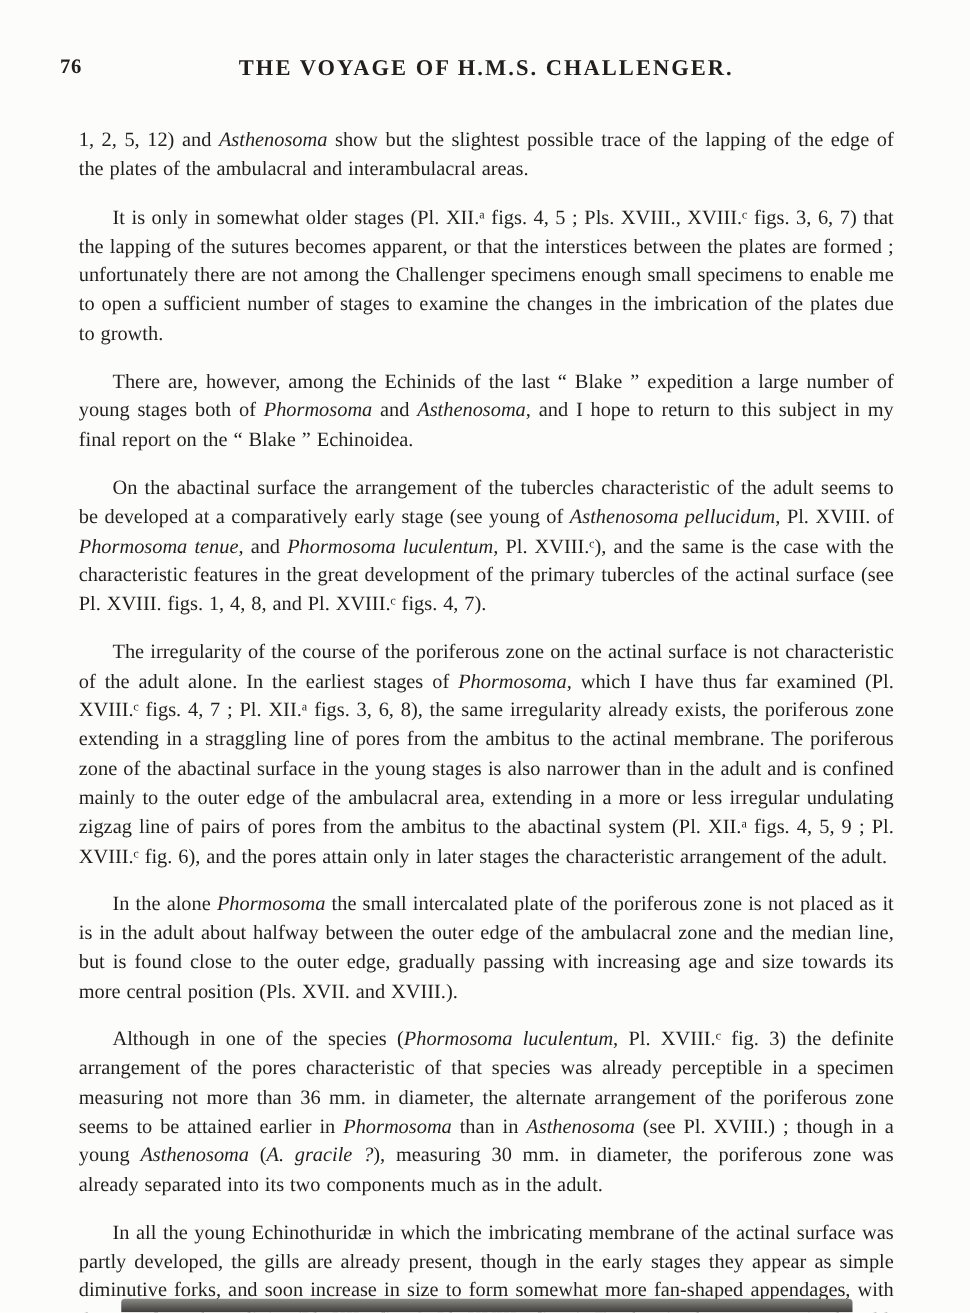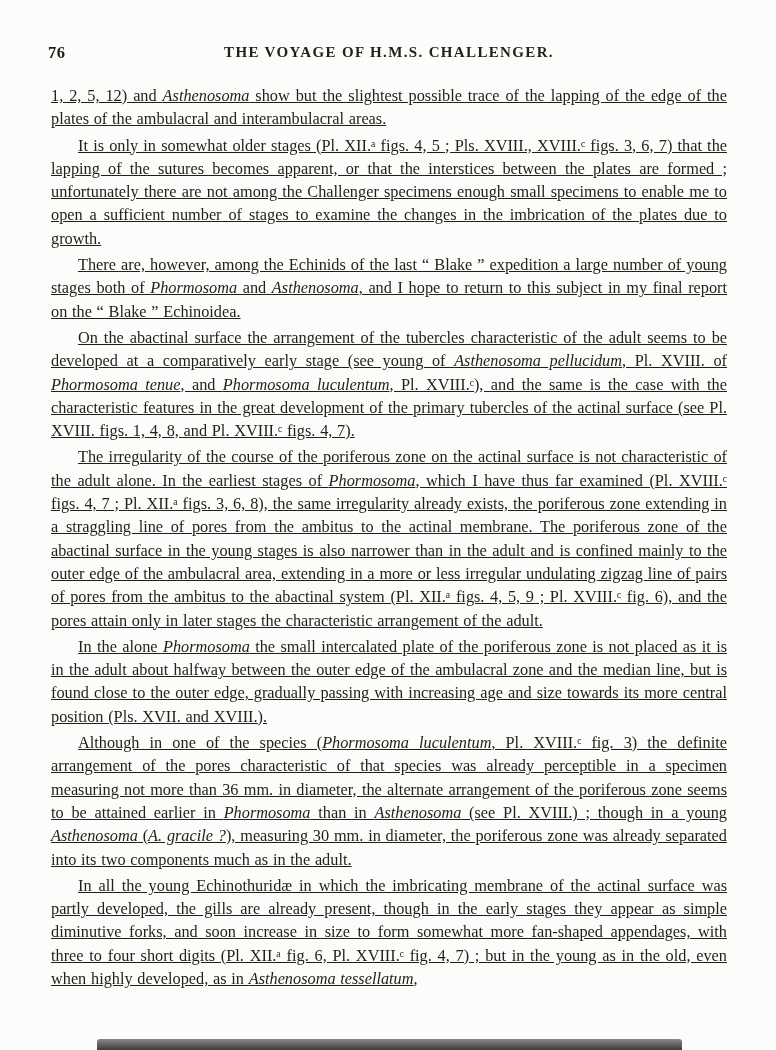--- a/index.html
+++ b/index.html
@@ -15,44 +15,43 @@
     box-sizing: border-box;
     background: var(--paper);
     color: var(--ink);
     font-family: "Liberation Serif", "DejaVu Serif", serif;
     padding: 42px 46px 0 48px;
     overflow: hidden;
   }
   .header {
     position: relative;
     height: 22px;
-    margin-bottom: 20px;
+    margin-bottom: 36px;
   }
   .page-number {
     position: absolute;
     left: 0;
     top: 1px;
     font-size: 16.5px;
     font-weight: bold;
     letter-spacing: 0.03em;
   }
   .running-title {
     text-align: center;
-    font-size: 15px;
+    font-size: 18px;
     font-weight: bold;
     letter-spacing: 0.09em;
     padding-top: 2px;
   }
   .text-block p {
-    margin: 3px;
+    margin: 15px;
     font-size: 16.3px;
     line-height: 23.3px;
     text-align: justify;
     word-spacing: 0.04em;
-    text-decoration: underline;
   }
   .text-block p.indent {
     text-indent: 27px;
   }
   .text-block em {
     font-style: italic;
   }
   .scan-shadow {
     position: absolute;
     bottom: 0;

